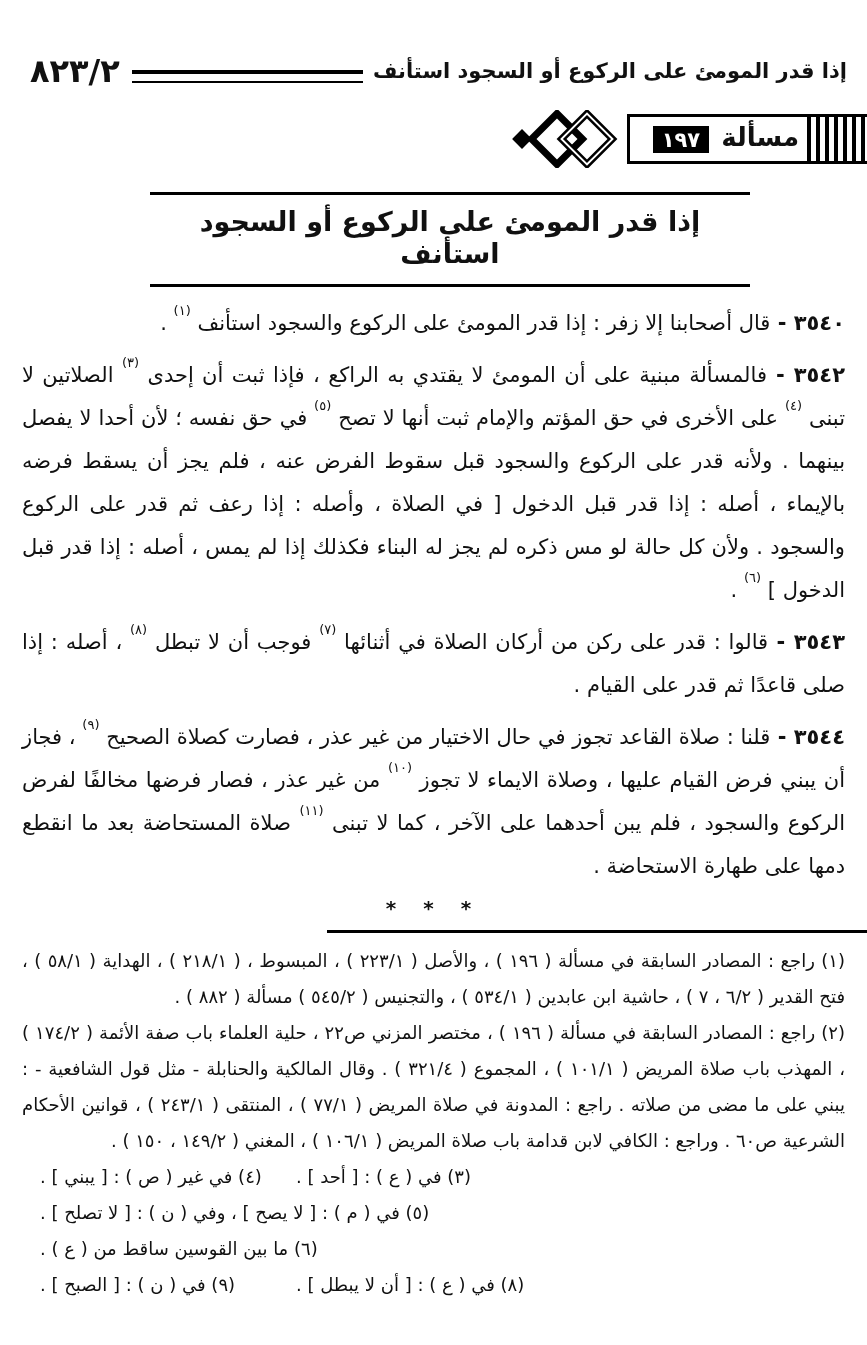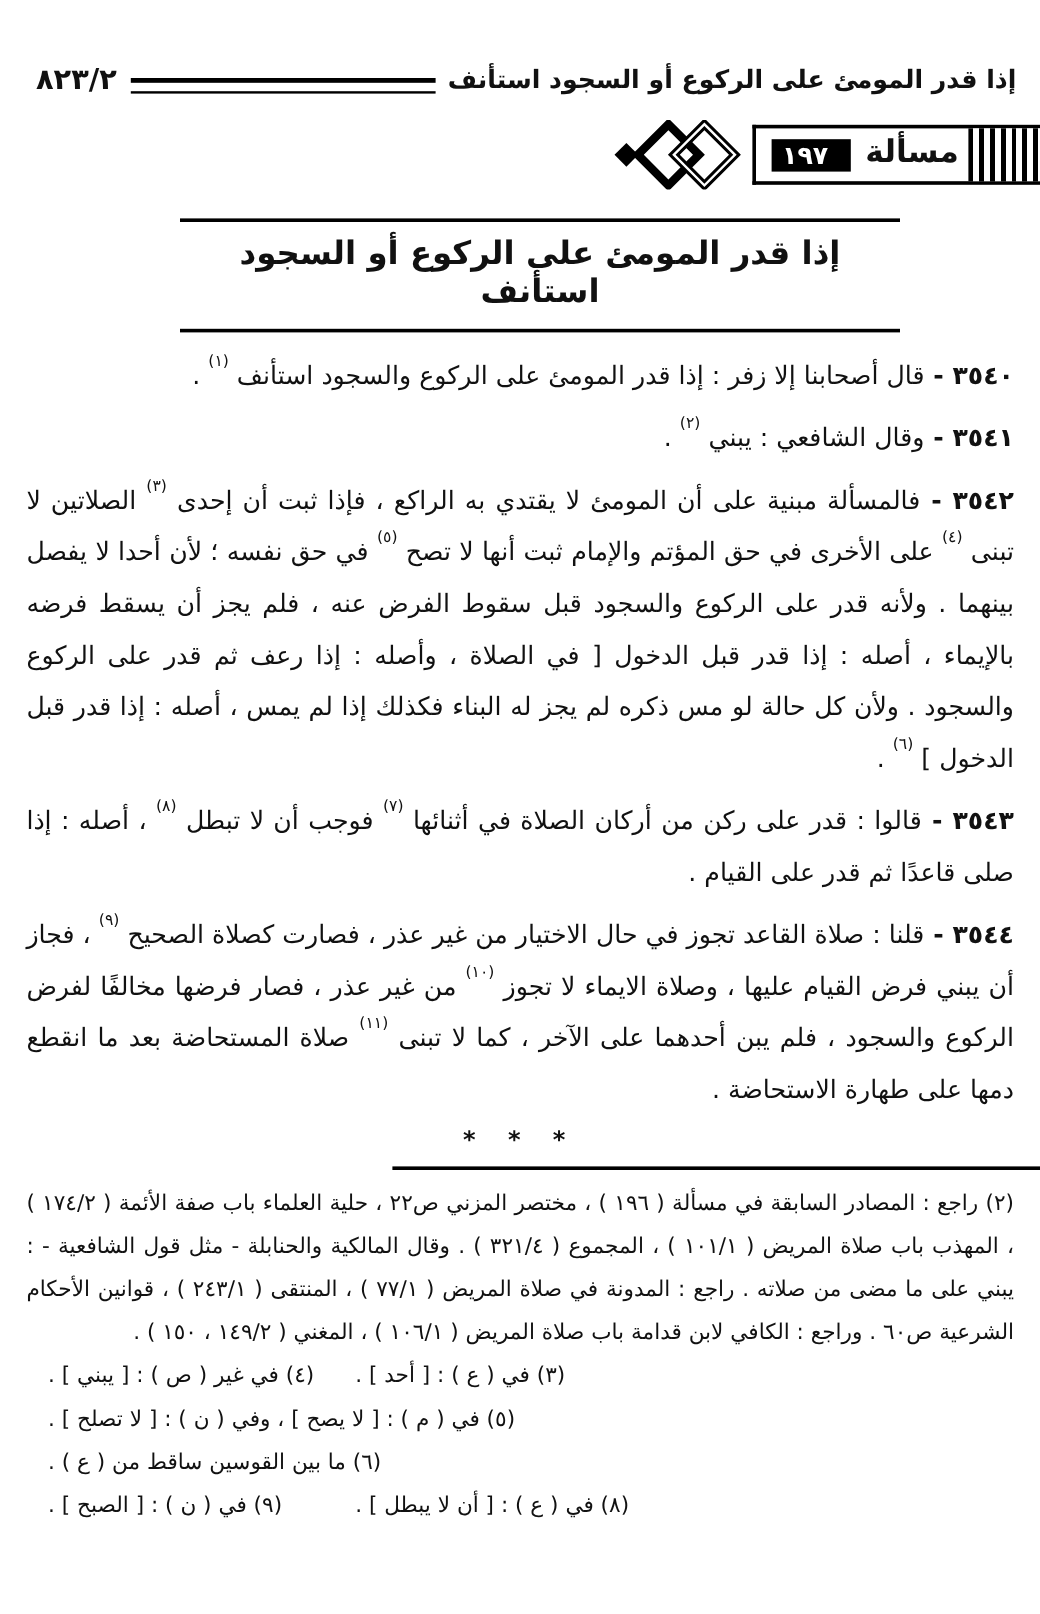--- a/index.html
+++ b/index.html
@@ -13,40 +13,40 @@
   
   .running-head{
     display:flex;align-items:center;
     padding:52px 20px 0 30px;
   }
   .rh-title{font-size:21px;font-weight:bold;white-space:nowrap;}
   .rh-rule{
     flex:1;height:7px;margin:10px 10px 0 12px;
     border-top:4px solid #000;border-bottom:2px solid #000;
   }
-  .rh-page{font-size:24px;font-weight:bold;white-space:nowrap;letter-spacing:1px;}
+  .rh-page{font-size:32px;font-weight:bold;white-space:nowrap;letter-spacing:1px;}
 
   
   .badge-row{
     display:flex;align-items:center;justify-content:flex-start;
     flex-direction:row;margin-top:20px;
   }
   .band{
     order:1;display:flex;align-items:center;
     border:3px solid #000;border-left:3px solid #000;border-right:none;
     height:44px;width:237px;background:#fff;
   }
   .band-stripes{
     width:60px;height:100%;margin-left:8px;
     background:repeating-linear-gradient(90deg,#000 0 4px,#fff 4px 9px);
   }
   .band-label{font-size:26px;font-weight:bold;line-height:1;padding-bottom:4px;text-align:center;}
   .band-num{
     margin:0 12px;background:#000;color:#fff;
-    font-size:21px;font-weight:bold;padding:4px 19px 2px 9px;line-height:1;
+    font-size:21px;font-weight:bold;padding:4px 9px 2px 9px;line-height:1;
   }
   .knot{order:2;margin-left:2px;}
 
   
   .title{
     width:600px;margin:24px 117px 0 150px;
     border-top:3px solid #000;border-bottom:3px solid #000;
     text-align:center;font-size:27px;font-weight:bold;
     padding:11px 0 13px 0;line-height:1.2;
   }
@@ -105,32 +105,32 @@
         <rect x="60" y="11" width="36" height="36" transform="rotate(45 78 29)"></rect>
       </g>
       <rect x="6" y="22" width="14" height="14" transform="rotate(45 13 29)" fill="#000"></rect>
     </svg>
   </div>
 
   <h1 class="title">إذا قدر المومئ على الركوع أو السجود استأنف</h1>
 
   <main class="body">
       <p class="para"><b>٣٥٤٠ - </b><span>قال أصحابنا إلا زفر : إذا قدر المومئ على الركوع والسجود استأنف </span><sup>(١)</sup><span> .</span></p>
-      <p class="para"><b>٣٥٤١ - </b><span>وقال الشافعي : يبني </span><sup>(٢)</sup><span> .</span></p>
       <p class="para"><b>٣٥٤٢ - </b><span>فالمسألة مبنية على أن المومئ لا يقتدي به الراكع ، فإذا ثبت أن إحدى </span><sup>(٣)</sup><span> الصلاتين لا تبنى </span><sup>(٤)</sup><span> على الأخرى في حق المؤتم والإمام ثبت أنها لا تصح </span><sup>(٥)</sup><span> في حق نفسه ؛ لأن أحدا لا يفصل بينهما . ولأنه قدر على الركوع والسجود قبل سقوط الفرض عنه ، فلم يجز أن يسقط فرضه بالإيماء ، أصله : إذا قدر قبل الدخول [ في الصلاة ، وأصله : إذا رعف ثم قدر على الركوع والسجود . ولأن كل حالة لو مس ذكره لم يجز له البناء فكذلك إذا لم يمس ، أصله : إذا قدر قبل الدخول ] </span><sup>(٦)</sup><span> .</span></p>
       <p class="para"><b>٣٥٤٣ - </b><span>قالوا : قدر على ركن من أركان الصلاة في أثنائها </span><sup>(٧)</sup><span> فوجب أن لا تبطل </span><sup>(٨)</sup><span> ، أصله : إذا صلى قاعدًا ثم قدر على القيام .</span></p>
       <p class="para"><b>٣٥٤٤ - </b><span>قلنا : صلاة القاعد تجوز في حال الاختيار من غير عذر ، فصارت كصلاة الصحيح </span><sup>(٩)</sup><span> ، فجاز أن يبني فرض القيام عليها ، وصلاة الايماء لا تجوز </span><sup>(١٠)</sup><span> من غير عذر ، فصار فرضها مخالفًا لفرض الركوع والسجود ، فلم يبن أحدهما على الآخر ، كما لا تبنى </span><sup>(١١)</sup><span> صلاة المستحاضة بعد ما انقطع دمها على طهارة الاستحاضة .</span></p>
     </main>
 
   <div class="stars">* * *</div>
 
   <div class="fn-divider"></div>
 
   <section class="footnotes">
     <div id="fn-long">
+        <p class="fn-long">(١) راجع : المصادر السابقة في مسألة ( ١٩٦ ) ، والأصل ( ٢٢٣/١ ) ، المبسوط ، ( ٢١٨/١ ) ، الهداية ( ٥٨/١ ) ، فتح القدير ( ٦/٢ ، ٧ ) ، حاشية ابن عابدين ( ٥٣٤/١ ) ، والتجنيس ( ٥٤٥/٢ ) مسألة ( ٨٨٢ ) .</p>
         <p class="fn-long">(٢) راجع : المصادر السابقة في مسألة ( ١٩٦ ) ، مختصر المزني ص٢٢ ، حلية العلماء باب صفة الأئمة ( ١٧٤/٢ ) ، المهذب باب صلاة المريض ( ١٠١/١ ) ، المجموع ( ٣٢١/٤ ) . وقال المالكية والحنابلة - مثل قول الشافعية - : يبني على ما مضى من صلاته . راجع : المدونة في صلاة المريض ( ٧٧/١ ) ، المنتقى ( ٢٤٣/١ ) ، قوانين الأحكام الشرعية ص٦٠ . وراجع : الكافي لابن قدامة باب صلاة المريض ( ١٠٦/١ ) ، المغني ( ١٤٩/٢ ، ١٥٠ ) .</p>
       </div>
     <div class="fn-grid" id="fn-grid">
         <div class="fn-row">
           <div class="cell">(٣) في ( ع ) : [ أحد ] .</div>
           <div class="cell">(٤) في غير ( ص ) : [ يبني ] .</div>
         </div>
         <div class="fn-row full">
           <div class="cell">(٥) في ( م ) : [ لا يصح ] ، وفي ( ن ) : [ لا تصلح ] .</div>
         </div>

